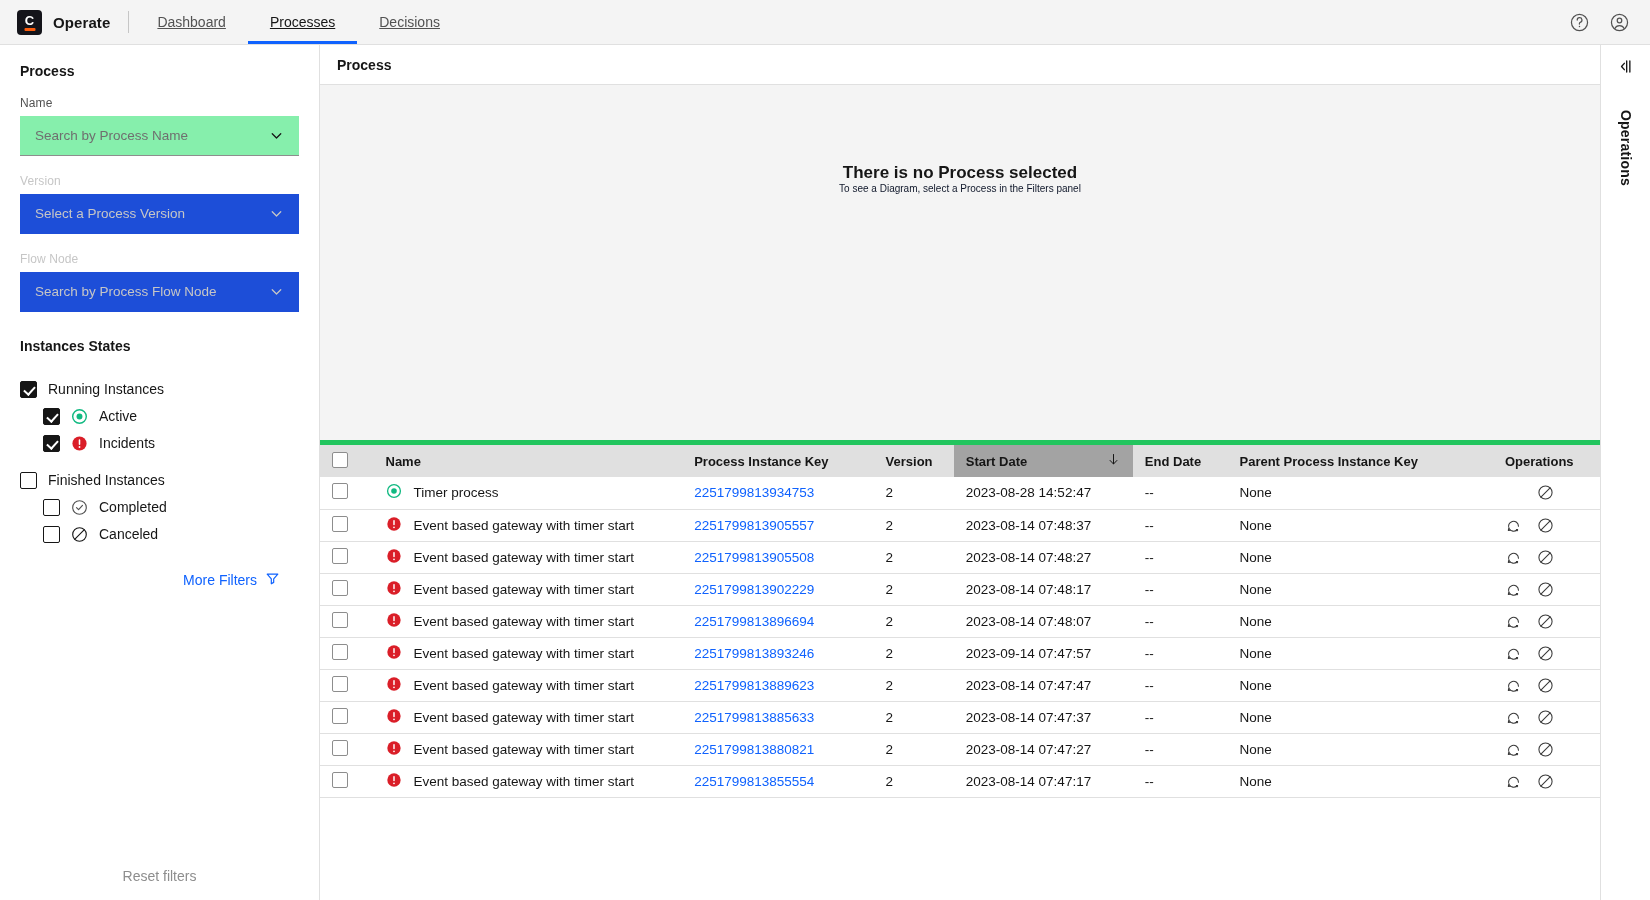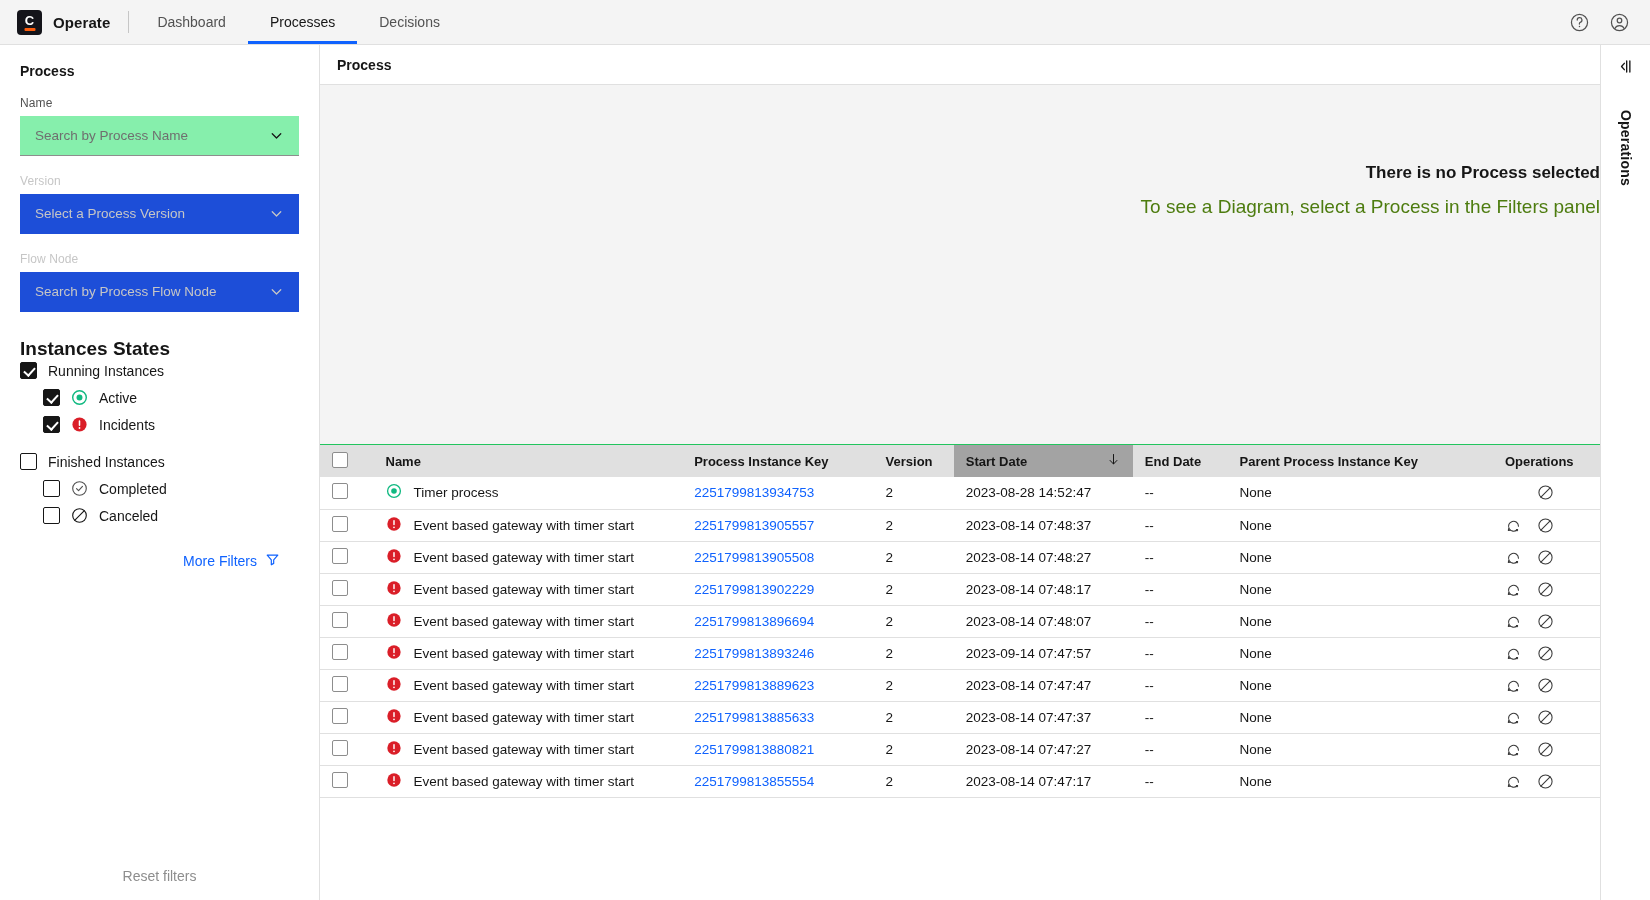--- a/index.html
+++ b/index.html
@@ -47,20 +47,21 @@
   }
   .nav-items { display: flex; align-items: center; height: 100%; }
   .nav-item {
     height: 100%;
     display: flex; align-items: center;
     padding: 0 22px;
     font-size: 14px;
     color: #525252;
     cursor: pointer;
     position: relative;
+    text-decoration: underline;
   }
   .nav-item.active { color: #161616; }
   .nav-item.active::after {
     content: "";
     position: absolute; left: 0; right: 0; bottom: 0;
     height: 3px; background: #0f62fe;
   }
   .topnav-right {
     margin-left: auto; display: flex; align-items: center; gap: 14px;
     padding-right: 18px;
@@ -109,23 +110,23 @@
   }
   .select-box.disabled {
     border-bottom: 1px solid transparent;
     background: #1d4ed8; cursor: not-allowed;
   }
   .select-text { font-size: 13.5px; color: #6f6f6f; }
   .select-box.disabled .select-text { color: #c6c6c6; }
   .chev { color: #161616; display: flex; }
   .select-box.disabled .chev { color: #c6c6c6; }
 
-  .states-title { font-size: 19px; font-weight: bold; margin: 26px 0 2px; }
+  .states-title { font-size: 14px; font-weight: bold; margin: 26px 0 27px; }
   .check-row {
-    display: flex; align-items: center; gap: 11px;
+    display: flex; align-items: flex-start; gap: 11px;
     margin-bottom: 10px; cursor: pointer;
   }
   .check-row.indent { margin-left: 23px; }
   .cb {
     width: 17px; height: 17px; flex: 0 0 17px;
     border: 1px solid #161616; border-radius: 2px;
     background: #fff; position: relative;
   }
   .cb.checked { background: #161616; border-color: #161616; }
   .cb.checked::after {
@@ -160,26 +161,26 @@
     display: flex; align-items: center;
     padding-left: 17px;
     font-size: 14px; font-weight: bold;
     background: #fff;
     border-bottom: 1px solid #e0e0e0;
   }
   .diagram-area {
     height: 360px;
     background: #f4f4f4;
     display: flex; flex-direction: column;
-    align-items: flex-end;
+    align-items: center;
     padding-top: 78px;
-    border-bottom: 1px solid #22c55e;
+    border-bottom: 5px solid #22c55e;
   }
   .empty-title { font-size: 17px; font-weight: bold; color: #161616; }
-  .empty-sub { font-size: 19px; color: #4d7c0f; margin-top: 13px; }
+  .empty-sub { font-size: 10px; color: #0f172a; }
 
   .instances-head {
     height: 38px;
     display: flex; align-items: center;
     padding-left: 16px;
     font-size: 14px; font-weight: bold;
     background: #fff;
   }
   .instances-head .dash { margin: 0 8px; }
 

